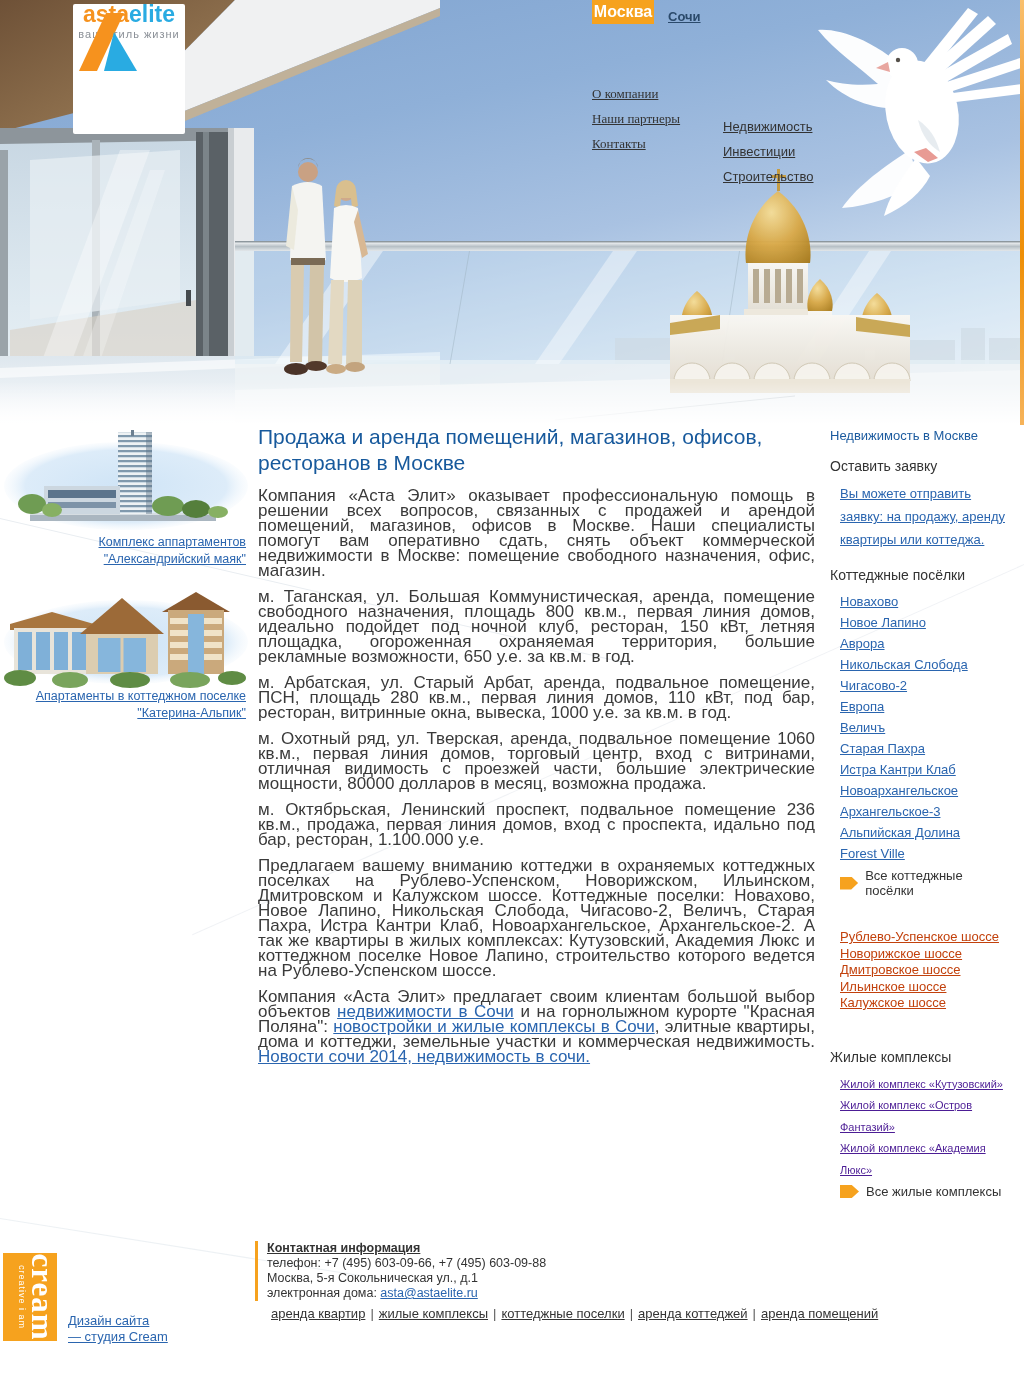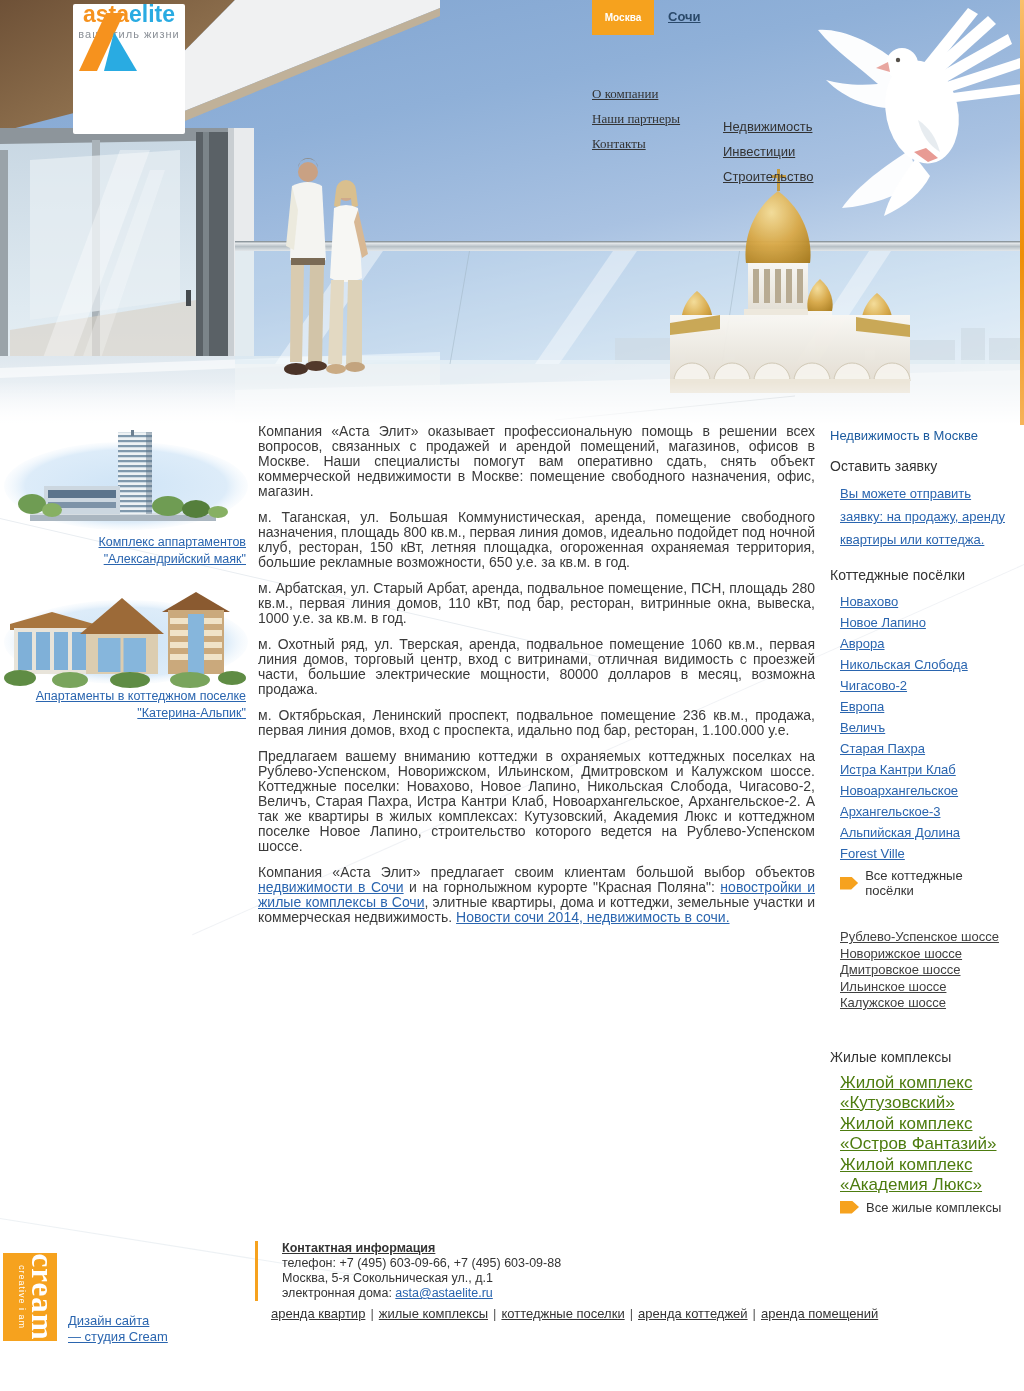--- a/index.html
+++ b/index.html
@@ -26,75 +26,75 @@
   .logo-box { position:absolute; left:73px; top:4px; width:112px; height:130px; background:#fff;
               border-radius:2px; text-align:center; z-index:5; }
   .logo-mark { margin-top:7px; }
   .logo-word { font-size:23px; font-weight:bold; letter-spacing:0; line-height:20px; }
   .logo-word .p1 { color:#F6921E; }
   .logo-word .p2 { color:#29ABE2; }
   .logo-tag { margin-top:4px; font-size:11px; color:#8b9097; letter-spacing:1px; }
 
   
   .city-tabs { position:absolute; left:592px; top:0; z-index:5; display:flex; align-items:flex-start; }
-  .tab-moscow { display:flex; align-items:center; justify-content:center; width:62px; height:35px;
-                background:#F6A21E; color:#fff; font-size:10px; font-weight:bold; text-decoration:none; }
+  .tab-moscow { display:flex; align-items:center; justify-content:center; width:62px; height:24px;
+                background:#F6A21E; color:#fff; font-size:16px; font-weight:bold; text-decoration:none; }
   .tab-sochi { margin:9px 0 0 14px; font-size:13px; font-weight:bold; color:#2b4a6b; text-decoration:underline; }
 
   
   .main-nav { position:absolute; top:86px; z-index:5; }
   .main-nav.c1 { left:592px;font-family:Liberation Serif, serif; }
   .main-nav.c2 { left:723px;margin-top:33px; }
   .main-nav a { display:block; height:25px; font-size:13px; color:#333; text-decoration:underline; }
 
   
   .left-col { position:absolute; left:0; top:430px; width:252px; z-index:2; }
   .promo { position:relative; }
   .promo a.cap { display:block; text-align:right; padding-right:6px; font-size:12.5px; line-height:17px;
                  color:#2A65AF; text-decoration:underline; }
   .promo svg { display:block; }
 
   .main-col { position:absolute; left:258px; top:424px; width:557px; z-index:2; }
   .main-col h1 { font-size:21px; line-height:26px; font-weight:normal; color:#17599C; margin:0 0 12px 0; }
-  .main-col p { font-size:14px; line-height:15px; text-align:justify; margin:0 0 11px 0; color:#3a3a3a; }
+  .main-col p { font-size:17px; line-height:15px; text-align:justify; margin:0 0 11px 0; color:#3a3a3a; }
   .main-col p.hl { color:#1d5fad; font-weight:bold; }
   .main-col a { color:#2A65AF; text-decoration:underline; }
 
   .right-col { position:absolute; left:830px; top:424px; width:178px; z-index:2; }
   .right-col h2 { font-size:13px; line-height:24px; font-weight:normal; color:#1B5A9E; margin:0 0 10px 0; }
   .right-col h3 { font-size:14px; font-weight:normal; color:#333; margin:0 0 8px 0; }
   .req-link { display:block; margin:0 0 16px 10px; font-size:13px; line-height:23px;
               color:#2A65AF; text-decoration:underline; }
   ul.blist { list-style:none; margin:0 0 4px 10px; }
   ul.blist li { line-height:20px; }
   ul.blist a { font-size:13px; color:#2A65AF; text-decoration:underline; }
   .all-row { display:flex; align-items:center; margin:4px 0 0 10px; }
   .arrow-icon { width:19px; height:13px; background:#F6A21E; margin-right:7px;
                 clip-path:polygon(0 0,62% 0,100% 50%,62% 100%,0 100%); }
   .all-row a { font-size:13px; color:#333; text-decoration:none; }
   ul.hlist { list-style:none; margin:30px 0 0 10px; }
   ul.hlist li { line-height:15.5px; }
-  ul.hlist a { font-size:13px; color:#404040; text-decoration:underline; }
+  ul.hlist a { font-size:13px; color:#c2410c; text-decoration:underline; }
   .complexes-head { margin-top:38px !important; }
   ul.clist { list-style:none; margin:4px 0 0 10px; }
   ul.clist li { line-height:20.5px; }
-  ul.clist a { font-size:17px; color:#4d7c0f; text-decoration:underline; }
+  ul.clist a { font-size:11px; color:#4c1d95; text-decoration:underline; }
 
   
   .cream-box { position:absolute; left:3px; top:1253px; width:54px; height:88px; background:#F6A21E; z-index:2; }
   .cream-inner { position:absolute; left:50%; top:50%; width:88px; height:54px;
                  transform:translate(-50%,-50%) rotate(90deg); text-align:center; color:#fff; }
   .cream-title { font-family:"Liberation Serif", serif; font-weight:bold; font-size:31px; line-height:30px; letter-spacing:1px; }
   .cream-sub { font-size:9px; letter-spacing:1px; line-height:11px; }
   .design-credit { position:absolute; left:68px; top:1313px; font-size:13px; line-height:16px;
                    color:#2A65AF; text-decoration:underline; z-index:2; }
   .design-credit span { display:block; }
 
   .contact-block { position:absolute; left:255px; top:1241px; width:560px; border-left:3px solid #F6A21E;
-                   padding-left:24px; z-index:2; font-size:12.5px; line-height:15px; color:#333; }
+                   padding-left:9px; z-index:2; font-size:12.5px; line-height:15px; color:#333; }
   .contact-block .hd { font-weight:bold; text-decoration:underline; }
   .contact-block a { color:#2A65AF; text-decoration:underline; }
   .footer-links { position:absolute; left:271px; top:1306px; width:700px; font-size:13px; z-index:2; color:#555; }
   .footer-links a { color:#333; text-decoration:underline;margin-top:20px; }
   .footer-links .sep { margin:0 5px; color:#555; }
 </style>
 </head>
 <body>
 
 <div class="page">
@@ -389,20 +389,21 @@
         </g>
       </svg>
       <a href="#" class="cap">
         <span>Апартаменты в коттеджном поселке</span>
         <span>"Катерина-Альпик"</span>
       </a>
     </div>
   </aside>
 
   <main class="main-col">
+    <h1>Продажа и аренда помещений, магазинов, офисов, ресторанов в Москве</h1>
     <p>Компания «Аста Элит» оказывает профессиональную помощь в решении всех вопросов, связанных с продажей и арендой помещений, магазинов, офисов в Москве. Наши специалисты помогут вам оперативно сдать, снять объект коммерческой недвижимости в Москве: помещение свободного назначения, офис, магазин.</p>
     <p>м. Таганская, ул. Большая Коммунистическая, аренда, помещение свободного назначения, площадь 800 кв.м., первая линия домов, идеально подойдет под ночной клуб, ресторан, 150 кВт, летняя площадка, огороженная охраняемая территория, большие рекламные возможности, 650 у.е. за кв.м. в год.</p>
     <p>м. Арбатская, ул. Старый Арбат, аренда, подвальное помещение, ПСН, площадь 280 кв.м., первая линия домов, 110 кВт, под бар, ресторан, витринные окна, вывеска, 1000 у.е. за кв.м. в год.</p>
     <p>м. Охотный ряд, ул. Тверская, аренда, подвальное помещение 1060 кв.м., первая линия домов, торговый центр, вход с витринами, отличная видимость с проезжей части, большие электрические мощности, 80000 долларов в месяц, возможна продажа.</p>
     <p>м. Октябрьская, Ленинский проспект, подвальное помещение 236 кв.м., продажа, первая линия домов, вход с проспекта, идально под бар, ресторан, 1.100.000 у.е.</p>
     <p>Предлагаем вашему вниманию коттеджи в охраняемых коттеджных поселках на Рублево-Успенском, Новорижском, Ильинском, Дмитровском и Калужском шоссе. Коттеджные поселки: Новахово, Новое Лапино, Никольская Слобода, Чигасово-2, Величъ, Старая Пахра, Истра Кантри Клаб, Новоархангельское, Архангельское-2. А так же квартиры в жилых комплексах: Кутузовский, Академия Люкс и коттеджном поселке Новое Лапино, строительство которого ведется на Рублево-Успенском шоссе.</p>
     <p><span>Компания «Аста Элит» предлагает своим клиентам большой выбор объектов </span><a href="#">недвижимости в Сочи</a><span> и на горнолыжном курорте "Красная Поляна": </span><a href="#">новостройки и жилые комплексы в Сочи</a><span>, элитные квартиры, дома и коттеджи, земельные участки и коммерческая недвижимость. </span><a href="#">Новости сочи 2014, недвижимость в сочи.</a></p>
   </main>
 
   <aside class="right-col">

